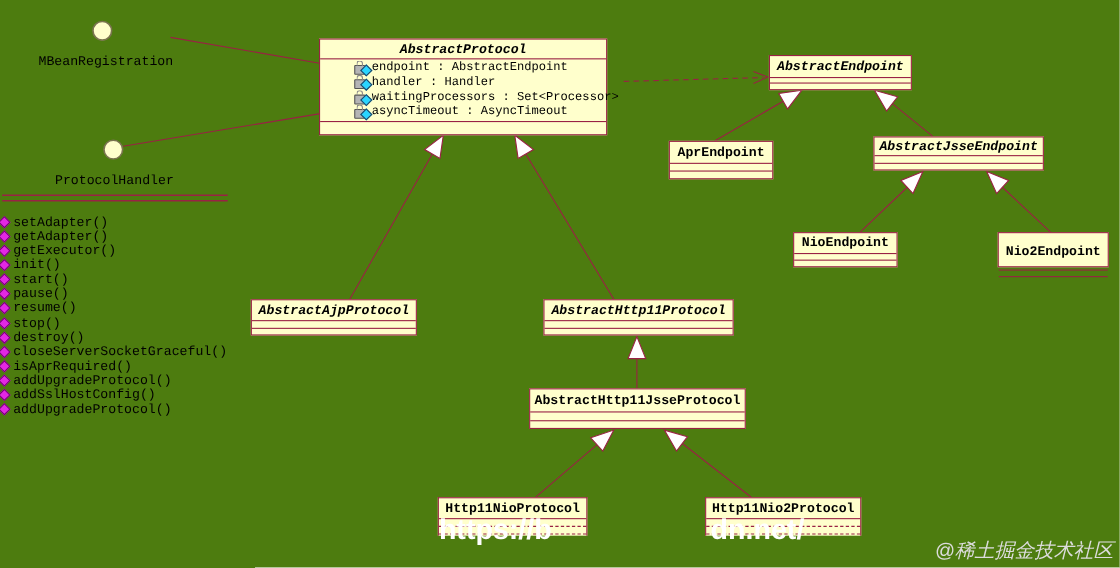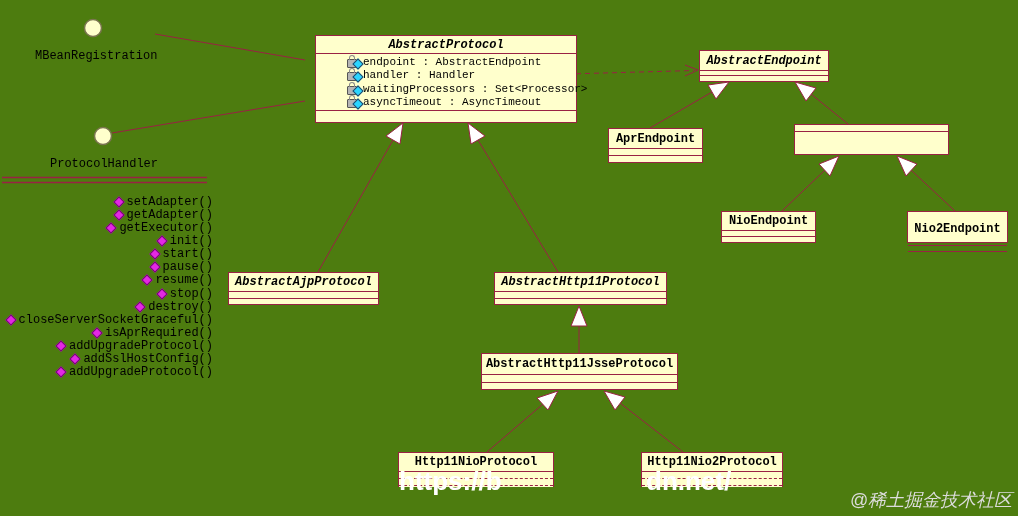--- a/index.html
+++ b/index.html
@@ -28,21 +28,21 @@
   .lock::before{content:'';position:absolute;top:-5px;left:1px;width:4px;height:4px;
         border:1.5px solid #8a8a8a;border-bottom:none;border-radius:4px 4px 0 0;}
   
   .dia{display:inline-block;width:6px;height:6px;transform:rotate(45deg);flex:none;}
   .dia.cyan{background:#2bd5ff;border:1px solid #224466;margin-left:-3px;margin-top:4px;}
   .dia.magenta{background:#e328e3;border:1px solid #770077;margin-right:4px;}
 
   
   .iface-label{position:absolute;z-index:2;font-size:12px;white-space:nowrap;}
   #method-list{position:absolute;left:0;top:195px;width:213px;z-index:2;}
-  .mrow{display:flex;align-items:center;justify-content:flex-end;height:13.15px;font-size:12px;white-space:nowrap;}
+  .mrow{display:flex;align-items:center;justify-content:flex-start;height:13.15px;font-size:12px;white-space:nowrap;}
 
   
   .wm-badge{position:absolute;right:6px;bottom:4px;z-index:3;font-size:18px;color:#dcdcdc;
             font-family:"Liberation Sans","DejaVu Sans",sans-serif;font-style:italic;}
   .wm-url{position:absolute;z-index:3;color:#ffffff;font-weight:bold;font-size:26px;
           font-family:"Liberation Sans","DejaVu Sans",sans-serif;white-space:nowrap;}
 </style>
 </head>
 <body>
 
@@ -164,21 +164,21 @@
     <div class="mrow">
         <span class="dia magenta"></span>
         <span>addSslHostConfig()</span>
       </div>
     <div class="mrow">
         <span class="dia magenta"></span>
         <span>addUpgradeProtocol()</span>
       </div>
   </div>
 
-  <div class="uml abstract" style="left:315px;top:35px;width:262px;height:88px;">
+  <div class="uml abstract" style="left:290px;top:35px;width:262px;height:88px;">
     <div class="title" style="height:18px;">AbstractProtocol</div>
     <div class="attrs" style="height:57px;">
       <div class="arow">
           <span class="lock"></span>
           <span class="dia cyan"></span>
           <span class="txt">endpoint : AbstractEndpoint</span>
         </div>
       <div class="arow">
           <span class="lock"></span>
           <span class="dia cyan"></span>
@@ -204,20 +204,21 @@
     <div class="comp last" style="height:5px;"></div>
   </div>
 
   <div class="uml" style="left:608px;top:128px;width:95px;height:35px;">
     <div class="title" style="height:20px;">AprEndpoint</div>
     <div class="comp" style="height:7px;"></div>
     <div class="comp last" style="height:6px;"></div>
   </div>
 
   <div class="uml abstract" style="left:794px;top:124px;width:155px;height:31px;">
+    <div class="title" style="height:17px;">AbstractJsseEndpoint</div>
     <div class="comp" style="height:7px;"></div>
     <div class="comp last" style="height:5px;"></div>
   </div>
 
   <div class="uml" style="left:721px;top:211px;width:95px;height:32px;">
     <div class="title" style="height:19px;">NioEndpoint</div>
     <div class="comp" style="height:6px;"></div>
     <div class="comp last" style="height:5px;"></div>
   </div>
 
@@ -238,21 +239,21 @@
     <div class="comp" style="height:7px;"></div>
     <div class="comp last" style="height:5px;"></div>
   </div>
 
   <div class="uml" style="left:481px;top:353px;width:197px;height:37px;">
     <div class="title" style="height:21px;">AbstractHttp11JsseProtocol</div>
     <div class="comp" style="height:8px;"></div>
     <div class="comp last" style="height:6px;"></div>
   </div>
 
-  <div class="uml dashedcomp" style="left:398px;top:452px;width:156px;height:35px;">
+  <div class="uml dashedcomp" style="left:398px;top:452px;width:136px;height:35px;">
     <div class="title" style="height:19px;">Http11NioProtocol</div>
     <div class="comp" style="height:7px;"></div>
     <div class="comp" style="height:7px;"></div>
   </div>
 
   <div class="uml dashedcomp" style="left:641px;top:452px;width:142px;height:35px;">
     <div class="title" style="height:19px;">Http11Nio2Protocol</div>
     <div class="comp" style="height:7px;"></div>
     <div class="comp" style="height:7px;"></div>
   </div>

